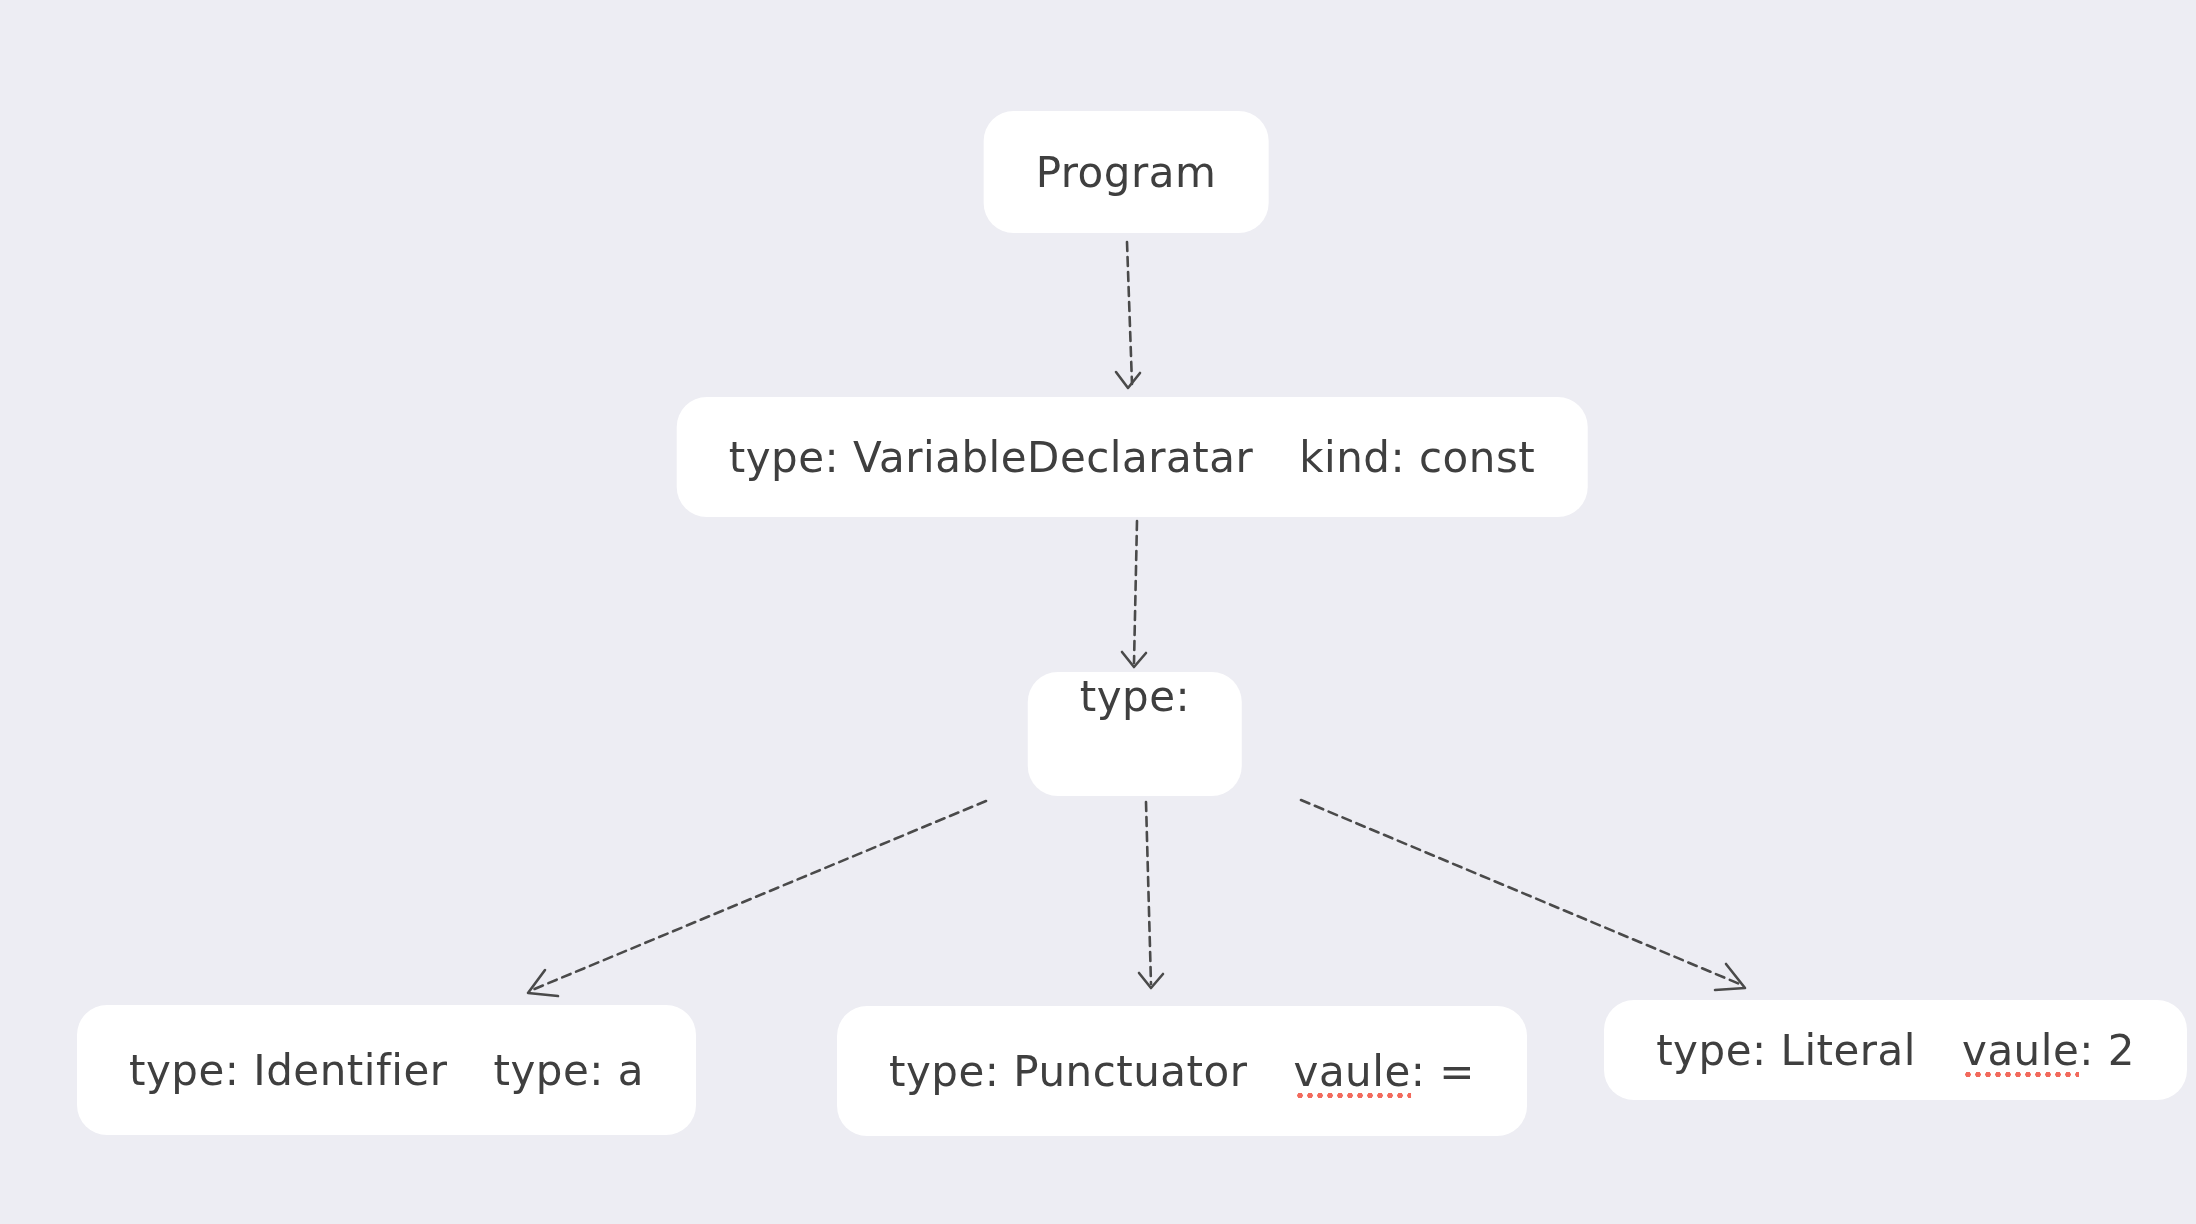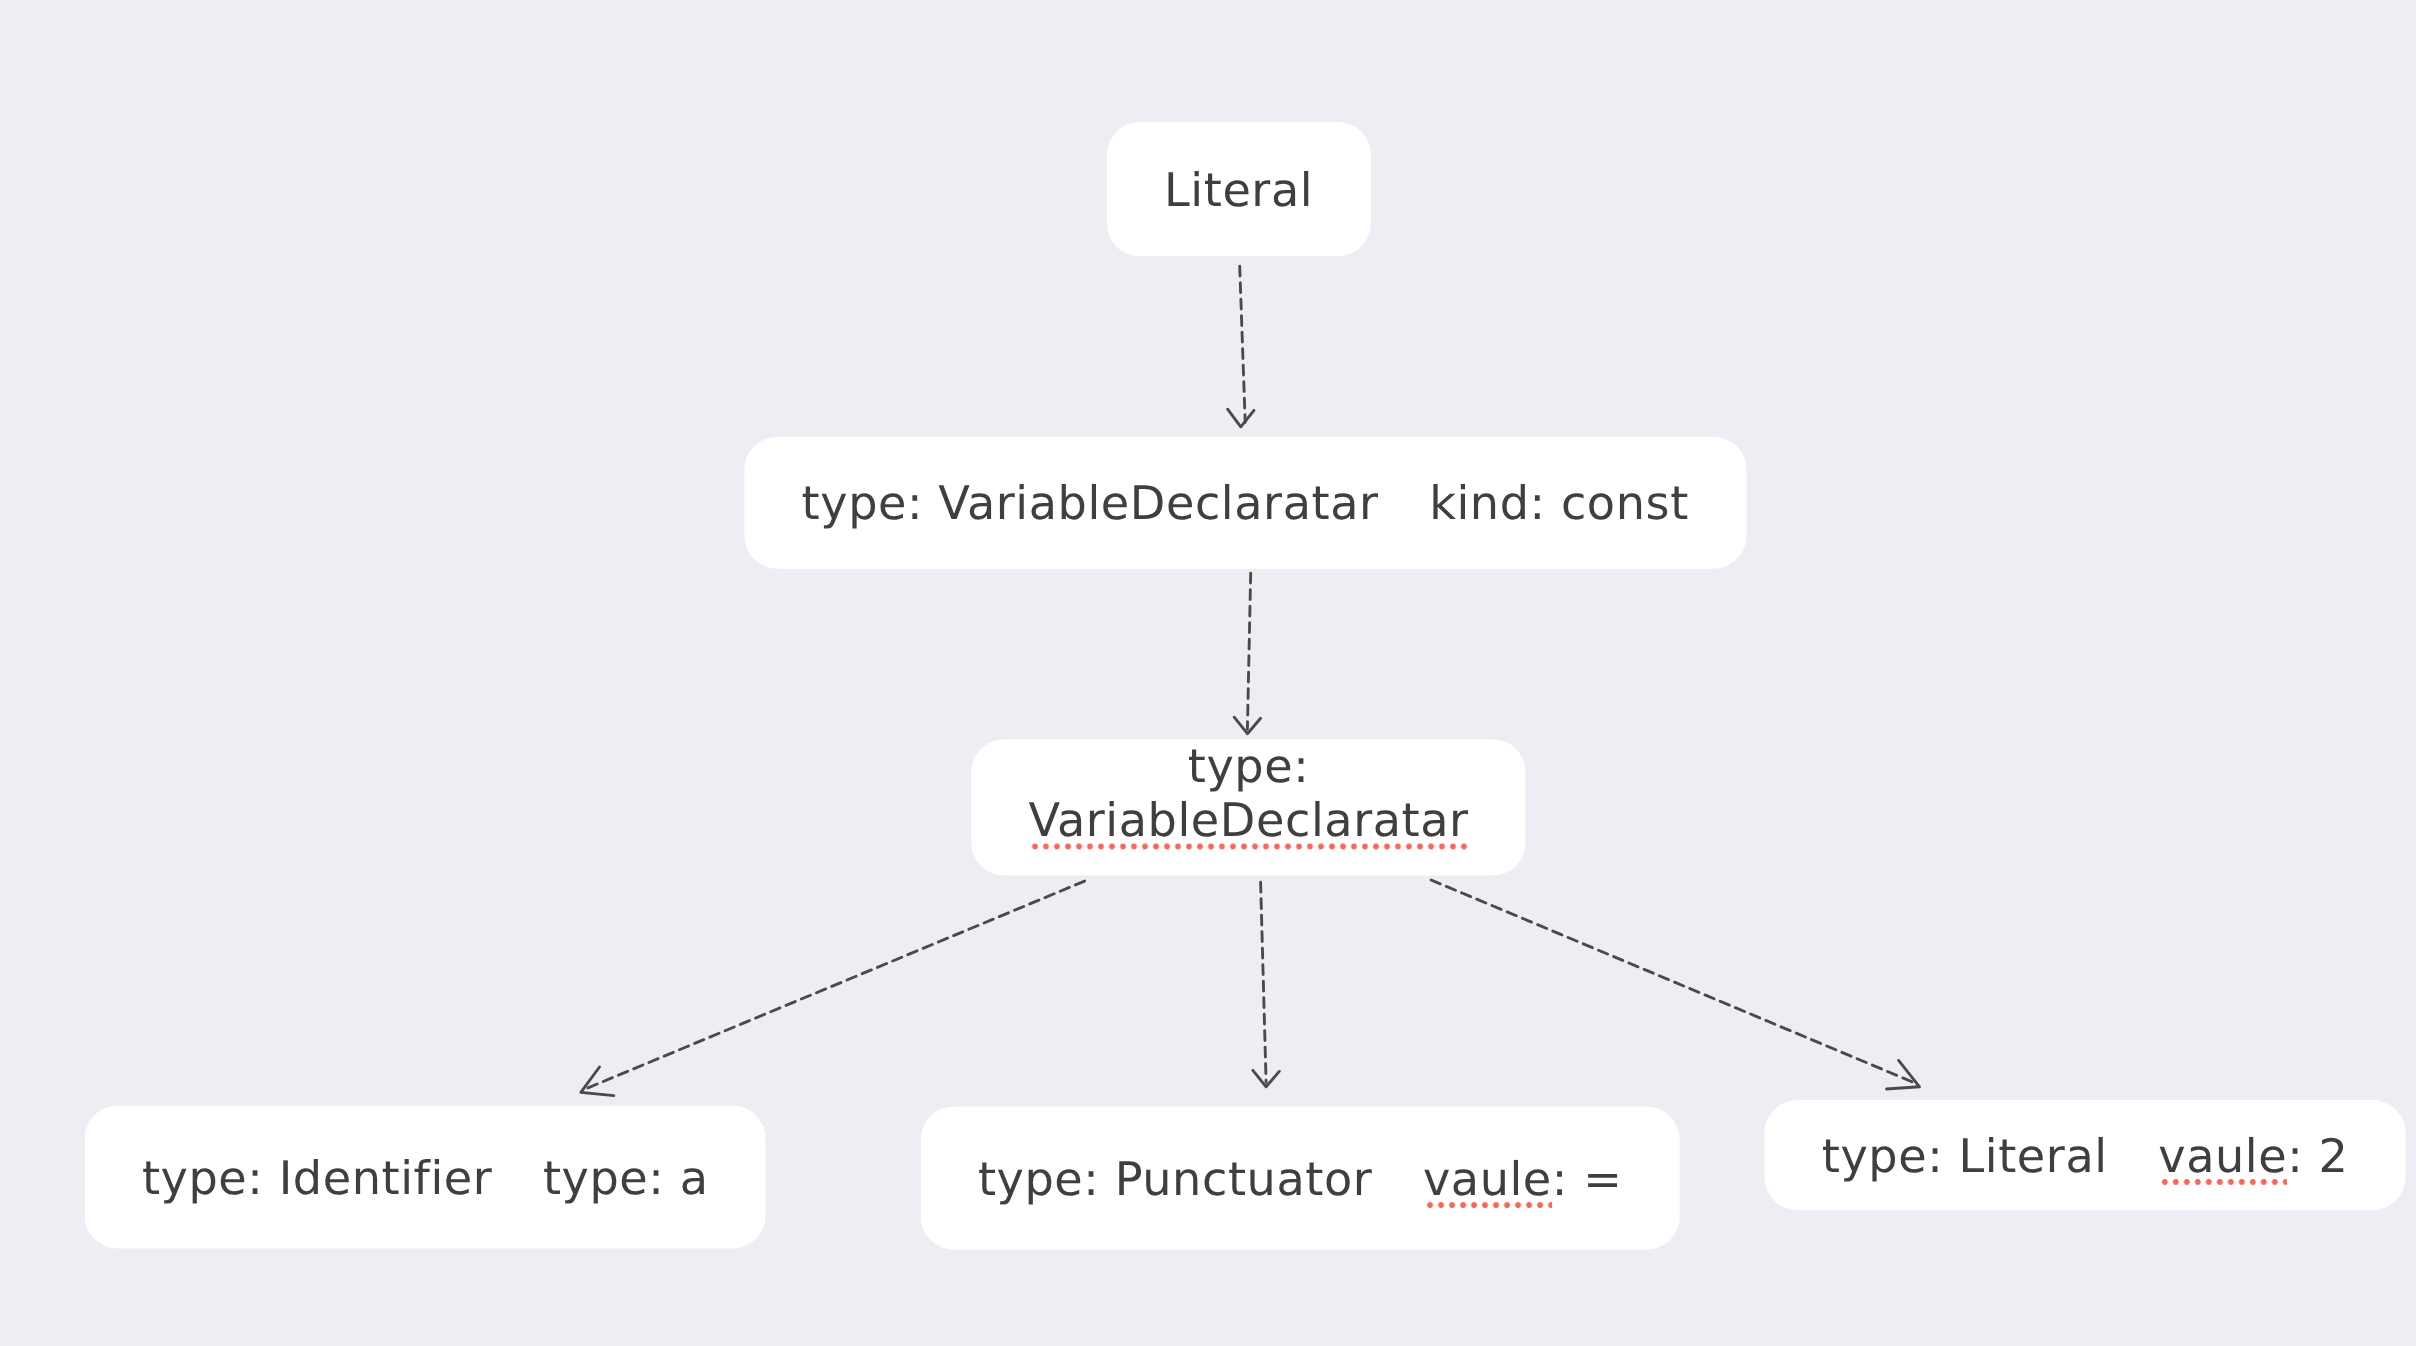--- a/index.html
+++ b/index.html
@@ -87,31 +87,30 @@
       <path class="edge-line" d="M1146,802 L1151,984"></path>
       <path class="arrowhead" d="M1139,973 L1151,988 L1163,974"></path>
     </g>
     <g>
       <path class="edge-line" d="M1301,800 L1742,985"></path>
       <path class="arrowhead" d="M1726,964 L1745,988 L1715,990"></path>
     </g>
   </svg>
 
   <div class="node center-x" id="node-program">
-    <span>Literal</span>
+    <span>Program</span>
   </div>
 
   <div class="node center-x" id="node-vardeclaration">
     <span>type: VariableDeclaratar</span>
     <span class="gap">kind: const</span>
   </div>
 
   <div class="node center-x" id="node-vardeclarator">
     <span>type: </span>
-    <span class="misspell">VariableDeclaratar</span>
   </div>
 
   <div class="node" id="node-identifier">
     <span>type: Identifier</span>
     <span class="gap">type: a</span>
   </div>
 
   <div class="node center-x" id="node-punctuator">
     <span>type: Punctuator</span>
     <span class="gap">

